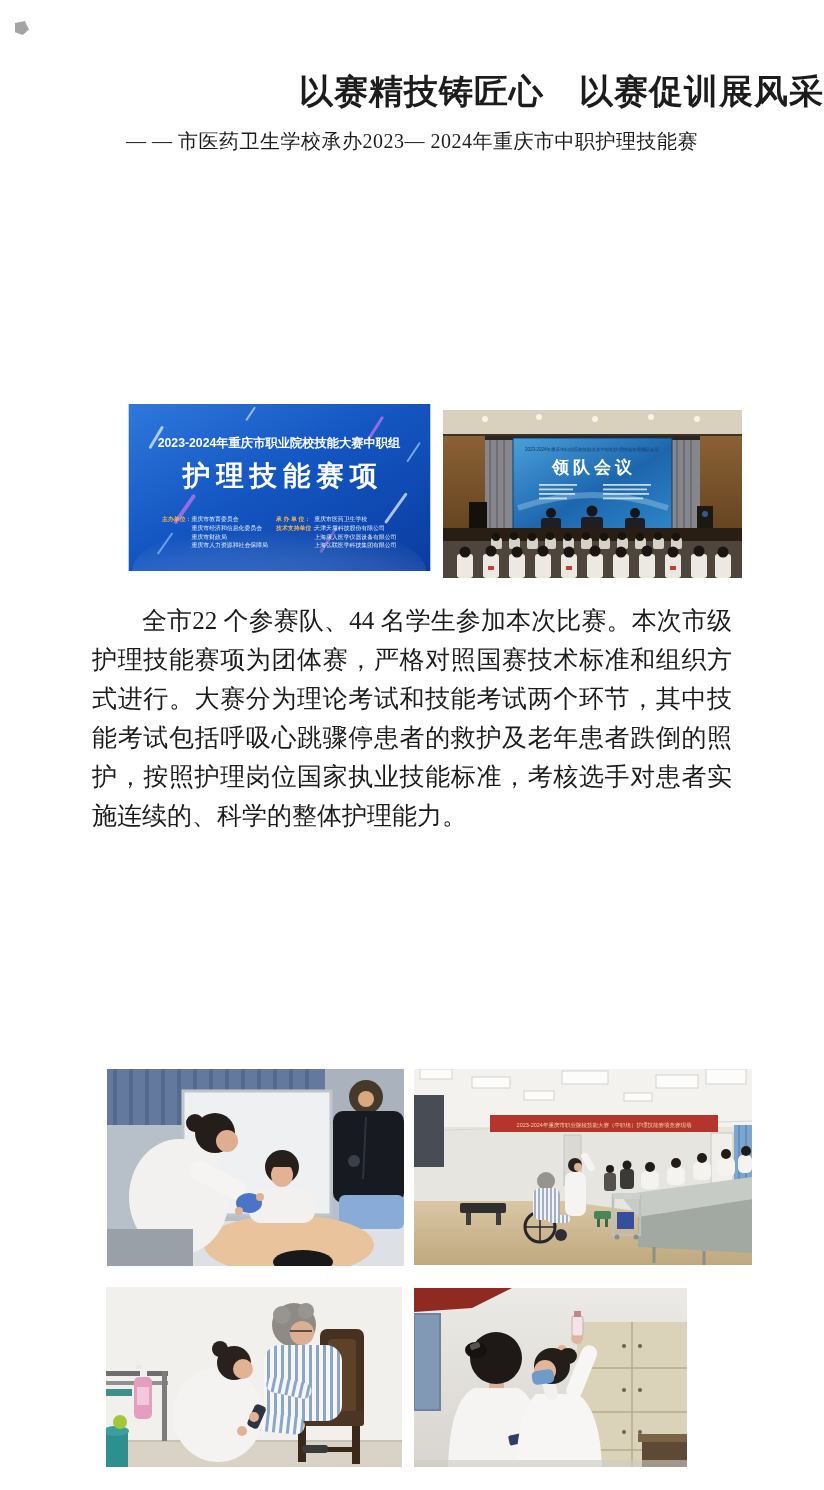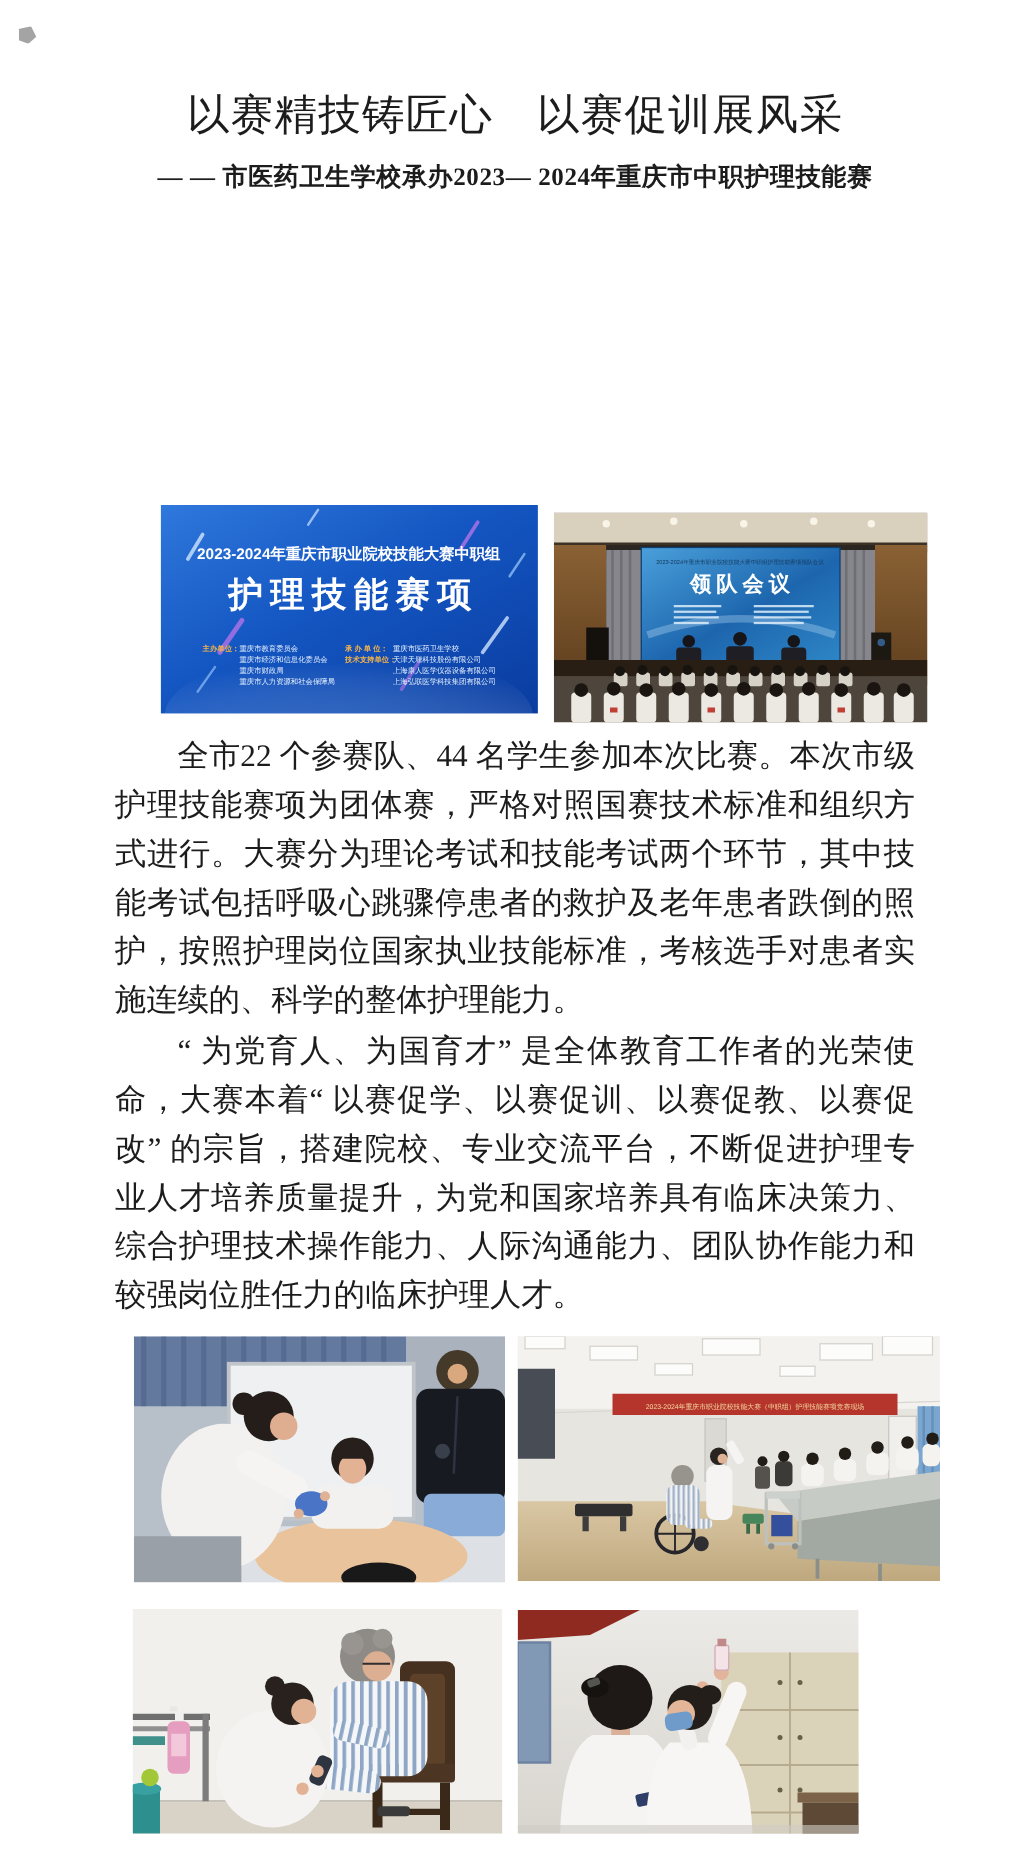--- a/index.html
+++ b/index.html
@@ -1,27 +1,27 @@
 <!DOCTYPE html>
 <html><head>
 <meta charset="utf-8">
 <style>
   html,body{margin:0;padding:0;background:#ffffff;}
   .page{position:relative;width:824px;height:1490px;background:#fff;overflow:hidden;
         font-family:"Liberation Serif",serif;color:#1c1c1c;}
   .artifact{position:absolute;left:15px;top:21px;width:14px;height:14px;background:#5a5a5a;opacity:.55;
             clip-path:polygon(0 15%,70% 0,100% 60%,55% 100%,0 80%);}
-  .title{position:absolute;top:69px;left:0;width:100%;text-align:center;
-         font-size:34px;font-weight:400;letter-spacing:1px;}
+  .title{position:absolute;top:69px;left:0;width:100%;text-align:right;
+         font-size:34px;font-weight:700;letter-spacing:1px;}
   .subtitle{position:absolute;top:128px;left:0;width:100%;text-align:center;
-            font-size:20px;font-weight:700;letter-spacing:0.5px;}
+            font-size:20px;font-weight:400;letter-spacing:0.5px;}
   .para{position:absolute;left:92px;width:640px;font-size:25px;line-height:39px;
         text-align:justify;text-indent:2em;}
   #p1{top:196px}
-  #p2{top:586px}
+  #p2{top:601px}
   #p3{top:822px}
   .photo{position:absolute;overflow:hidden;}
   .photo svg{display:block;width:100%;height:100%;}
   
   .bn1{font:700 12.5px "Liberation Sans",sans-serif;fill:#ffffff;text-anchor:middle;}
   .bn2{font:700 28px "Liberation Sans",sans-serif;fill:#ffffff;text-anchor:middle;letter-spacing:6px;}
   .bnlab{font:700 6px "Liberation Sans",sans-serif;fill:#f5b44a;}
   .bnval{font:6px "Liberation Sans",sans-serif;fill:#e6f1ff;}
   
   .scr-top{font:4.5px "Liberation Sans",sans-serif;fill:#16395c;text-anchor:middle;}
@@ -33,21 +33,20 @@
 <body>
 
 <div class="page">
 
   <div class="artifact"></div>
 
   <div class="title">以赛精技铸匠心　以赛促训展风采</div>
   <div class="subtitle">— — 市医药卫生学校承办2023— 2024年重庆市中职护理技能赛</div>
 
   <div class="para" id="p2">全市22 个参赛队、44 名学生参加本次比赛。本次市级护理技能赛项为团体赛，严格对照国赛技术标准和组织方式进行。大赛分为理论考试和技能考试两个环节，其中技能考试包括呼吸心跳骤停患者的救护及老年患者跌倒的照护，按照护理岗位国家执业技能标准，考核选手对患者实施连续的、科学的整体护理能力。</div>
-  <div class="para" id="p3">“ 为党育人、为国育才” 是全体教育工作者的光荣使命，大赛本着“ 以赛促学、以赛促训、以赛促教、以赛促改” 的宗旨，搭建院校、专业交流平台，不断促进护理专业人才培养质量提升，为党和国家培养具有临床决策力、综合护理技术操作能力、人际沟通能力、团队协作能力和较强岗位胜任力的临床护理人才。</div>
 
   <div class="photo" style="left:126px;top:404px;width:307px;height:167px">
     <svg viewBox="0 0 307 170">
       <defs>
         <linearGradient id="bg1" x1="0" y1="0" x2="1" y2="1">
           <stop offset="0" stop-color="#2f78dc"></stop>
             <stop offset="0.45" stop-color="#1456c2"></stop>
             <stop offset="1" stop-color="#0a3ca0"></stop>
         </linearGradient>
         <radialGradient id="glow1" cx="0.5" cy="1" r="0.9">

